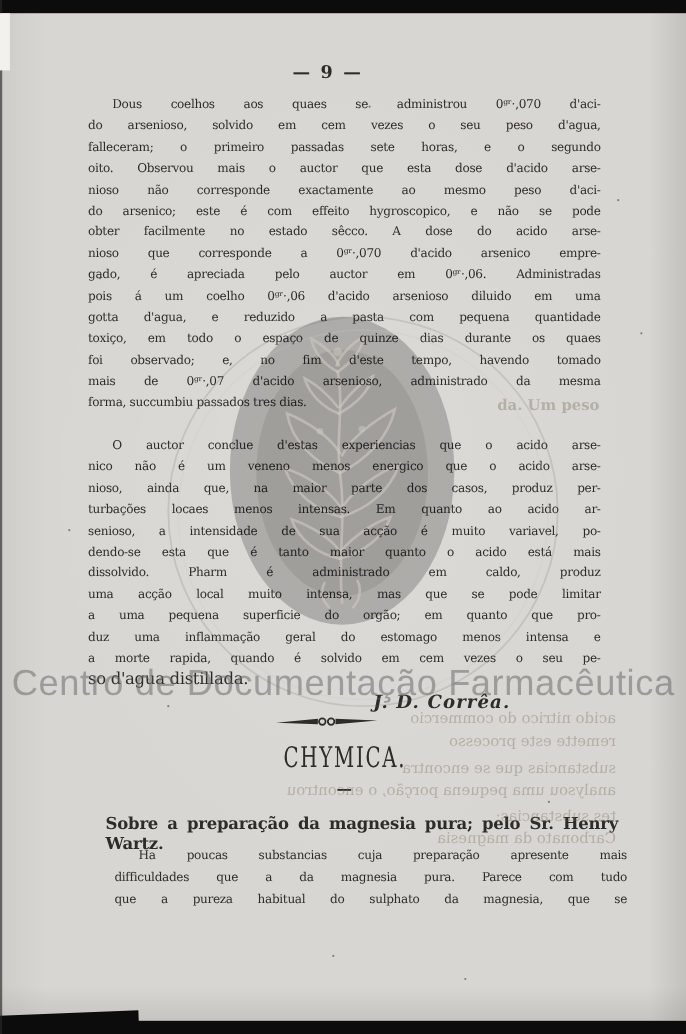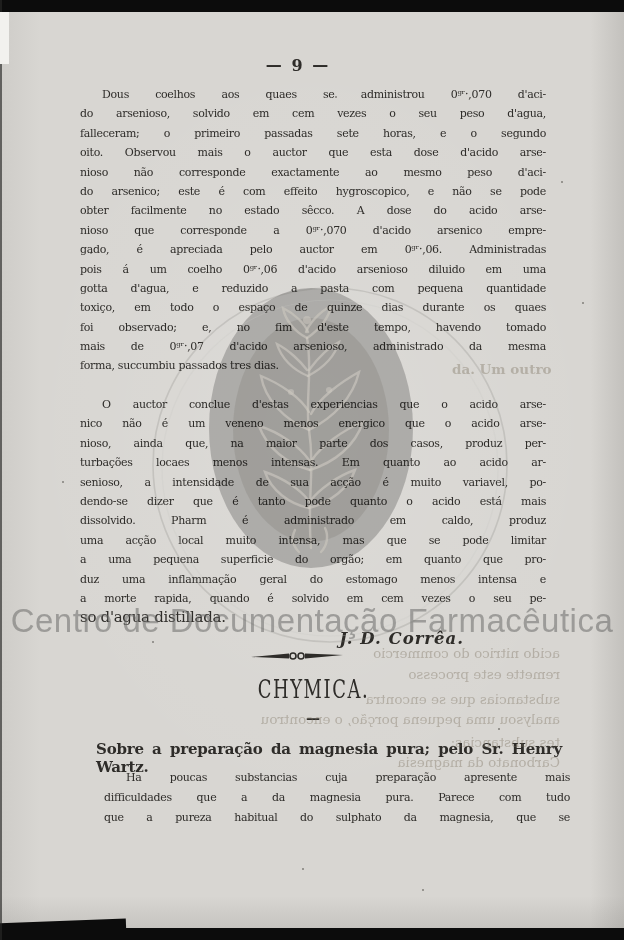--- a/index.html
+++ b/index.html
@@ -78,21 +78,21 @@
       <div class="line">mais de 0ᵍʳ·,07 d'acido arsenioso, administrado da mesma</div>
       <div class="line">forma, succumbiu passados tres dias.</div>
     </div>
 
   <div class="para para2" style="top:395px">
       <div class="line">O auctor conclue d'estas experiencias que o acido arse-</div>
       <div class="line">nico não é um veneno menos energico que o acido arse-</div>
       <div class="line">nioso, ainda que, na maior parte dos casos, produz per-</div>
       <div class="line">turbações locaes menos intensas. Em quanto ao acido ar-</div>
       <div class="line">senioso, a intensidade de sua acção é muito variavel, po-</div>
-      <div class="line">dendo-se dizer que é tanto pode quanto o acido está mais</div>
+      <div class="line">dendo-se esta que é tanto maior quanto o acido está mais</div>
       <div class="line">dissolvido. Pharm é administrado em caldo, produz</div>
       <div class="line">uma acção local muito intensa, mas que se pode limitar</div>
       <div class="line">a uma pequena superficie do orgão; em quanto que pro-</div>
       <div class="line">duz uma inflammação geral do estomago menos intensa e</div>
       <div class="line">a morte rapida, quando é solvido em cem vezes o seu pe-</div>
     </div>
 
   <div class="cite-row">
     <span>so d'agua distillada.</span>
   </div>
@@ -142,21 +142,21 @@
       <circle cx="96" cy="112" r="3"></circle>
       <circle cx="134" cy="110" r="3"></circle>
     </g>
   </svg>
 
   <svg class="emboss" width="380" height="380">
     <circle cx="190" cy="190" r="177" fill="none" stroke="rgba(110,108,104,0.20)" stroke-width="1.6"></circle>
     <circle cx="190" cy="193" r="168" fill="none" stroke="rgba(200,198,194,0.25)" stroke-width="1.2"></circle>
   </svg>
 
-  <div class="bleed" style="left:452px;top:361px;font-weight:bold;">da. Um outro</div>
+  <div class="bleed" style="left:452px;top:361px;font-weight:bold;">da. Um peso</div>
   <div class="bleed mirrored" style="top:645px;">acido nitrico do commercio</div>
   <div class="bleed mirrored" style="top:666px;">remette este processo</div>
   <div class="bleed mirrored" style="top:691px;">substancias que se encontra</div>
   <div class="bleed mirrored" style="top:711px;">analysou uma pequena porção, o encontrou</div>
   <div class="bleed mirrored" style="top:734px;">tes substancias:</div>
   <div class="bleed mirrored" style="top:754px;">Carbonato da magnesia</div>
 
   <div class="watermark wm1">Centro de Documentação Farmacêutica</div>
 
   <div class="speck" style="left:335px;top:96px;"></div>

